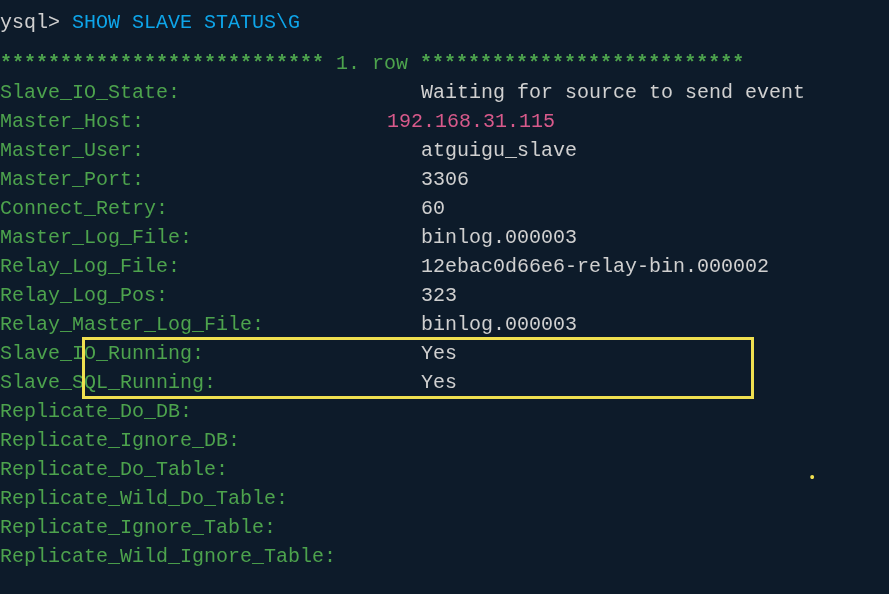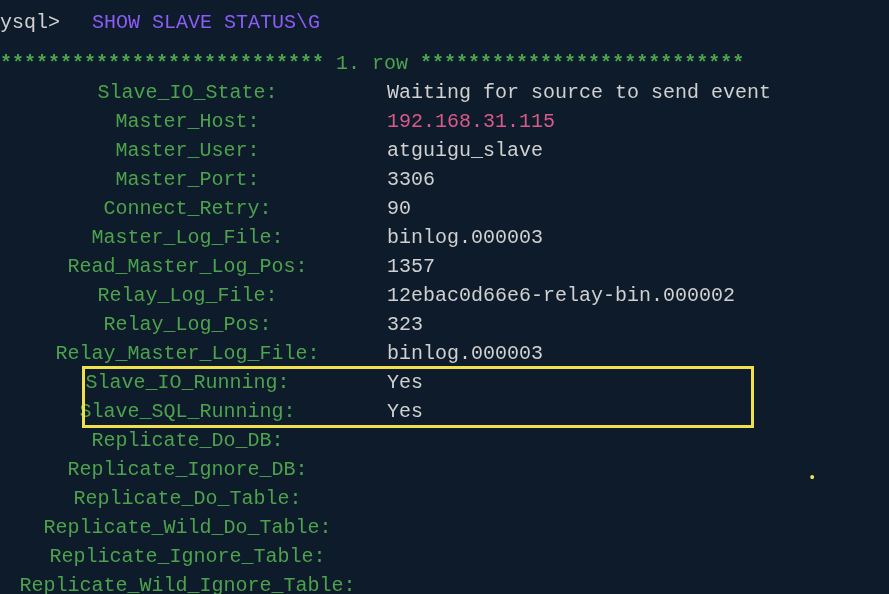--- a/index.html
+++ b/index.html
@@ -18,38 +18,38 @@
       overflow: hidden;
       line-height: 1.45;
     }
     .line {
       white-space: pre;
     }
     .prompt {
       color: #d0d0d0;
     }
     .command {
-      color: #8b5cf6;
-      margin-left: 20px;
+      color: #0ea5e9;
     }
     .bold {
       font-weight: bold;
     }
     .row-line {
       color: #4da34d;
       margin-top: 12px;
     }
     .label {
       color: #4da34d;
       display: inline-block;
       width: 375px;
-      text-align: center;
+      text-align: left;
     }
     .value {
       color: #d0d0d0;
+      margin-left: 34px;
     }
     .value-pink {
       color: #d85a8b;
     }
     .highlight-container {
       position: relative;
       font-family: Liberation Mono, monospace;
     }
     .highlight-box {
       position: absolute;
@@ -71,23 +71,22 @@
 
 <div class="line"><span class="prompt">ysql&gt; </span><span class="command">SHOW SLAVE STATUS\G</span></div>
 
 <div class="line row-line"><span class="bold">*************************** </span><span>1</span><span>. row </span><span class="bold">***************************</span></div>
 
 <div id="fields-container">
     <div class="line"><span class="label">Slave_IO_State:</span> <span class="value">Waiting for source to send event</span></div>
     <div class="line"><span class="label">Master_Host:</span> <span class="value-pink">192.168.31.115</span></div>
     <div class="line"><span class="label">Master_User:</span> <span class="value">atguigu_slave</span></div>
     <div class="line"><span class="label">Master_Port:</span> <span class="value">3306</span></div>
-    <div class="line"><span class="label">Connect_Retry:</span> <span class="value">90</span></div>
+    <div class="line"><span class="label">Connect_Retry:</span> <span class="value">60</span></div>
     <div class="line"><span class="label">Master_Log_File:</span> <span class="value">binlog.000003</span></div>
-    <div class="line"><span class="label">Read_Master_Log_Pos:</span> <span class="value">1357</span></div>
     <div class="line"><span class="label">Relay_Log_File:</span> <span class="value">12ebac0d66e6-relay-bin.000002</span></div>
     <div class="line"><span class="label">Relay_Log_Pos:</span> <span class="value">323</span></div>
     <div class="line"><span class="label">Relay_Master_Log_File:</span> <span class="value">binlog.000003</span></div>
     <div class="highlight-container">
       <div class="highlight-box"></div>
       <div class="line"><span class="label">Slave_IO_Running:</span> <span class="value">Yes</span></div>
       <div class="line"><span class="label">Slave_SQL_Running:</span> <span class="value">Yes</span></div>
     </div>
     <div class="line"><span class="label">Replicate_Do_DB:</span> <span class="value"></span></div>
     <div class="line"><span class="label">Replicate_Ignore_DB:</span> <span class="value"></span></div>

